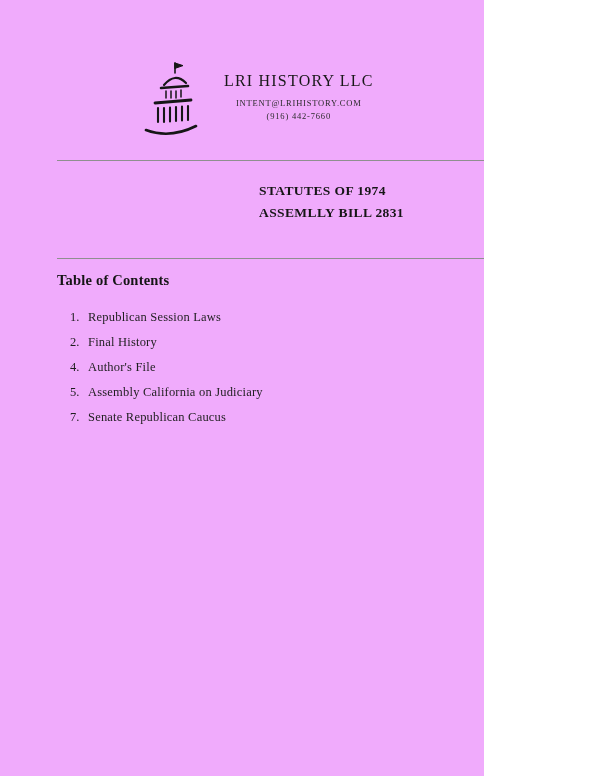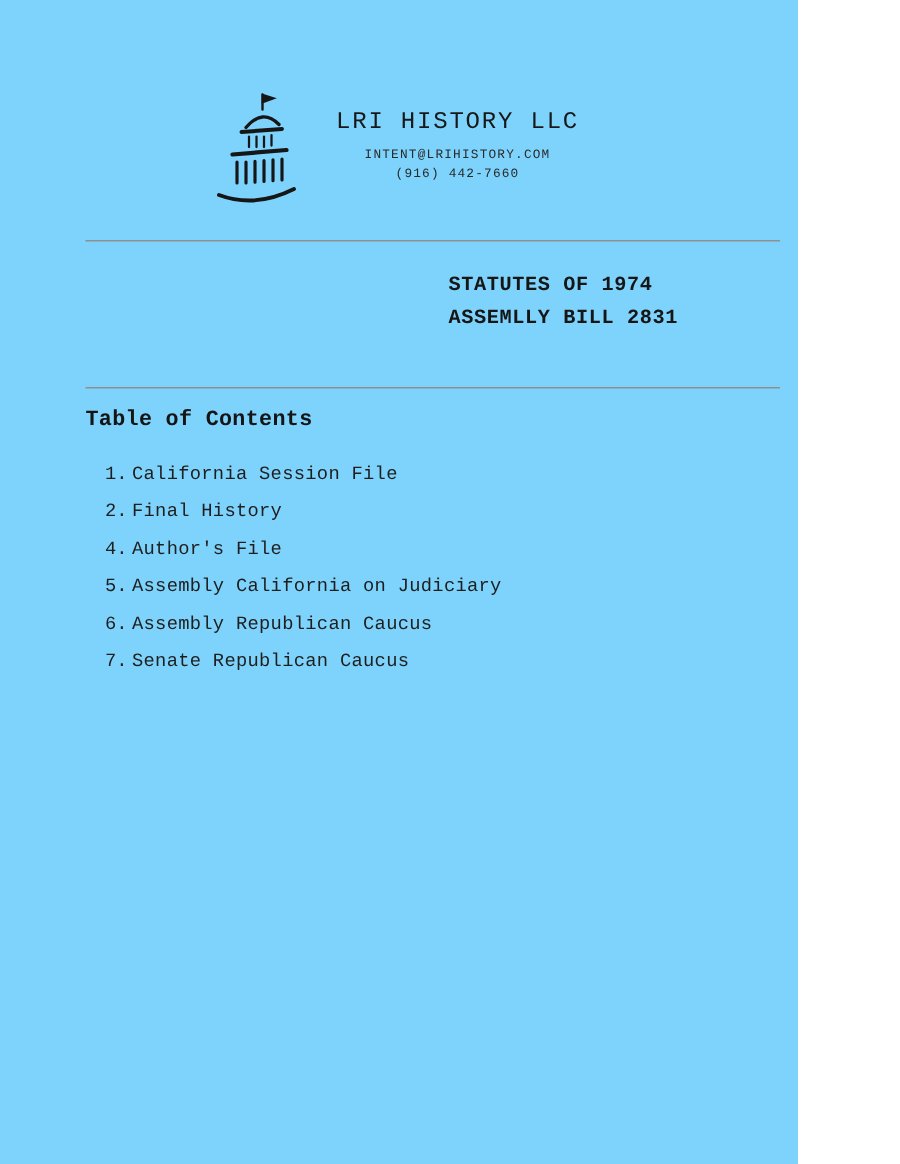--- a/index.html
+++ b/index.html
@@ -2,24 +2,24 @@
 <html><head>
 <meta charset="utf-8">
 <style>
   html, body {
     margin: 0;
     padding: 0;
     background: #ffffff;
   }
   .page {
     position: relative;
-    width: 532px;
+    width: 484px;
     height: 776px;
-    background: #7dd3fc;
-    font-family: Liberation Mono, monospace;
+    background: #f0abfc;
+    font-family: Liberation Serif, serif;
     color: #1b1b1b;
     overflow: hidden;
   }
 
   
   .letterhead {
     position: absolute;
     top: 60px;
     left: 142px;
     display: flex;
@@ -142,33 +142,30 @@
     <div class="reference-line">STATUTES OF 1974</div>
     <div class="reference-line">ASSEMLLY BILL 2831</div>
   </section>
 
   <hr class="rule rule-bottom">
 
   <section class="toc">
     <h2 class="toc-title">Table of Contents</h2>
     <ol class="toc-list">
       <li class="toc-item">
-        <span class="toc-num">1.</span><span class="toc-label">California Session File</span>
+        <span class="toc-num">1.</span><span class="toc-label">Republican Session Laws</span>
       </li>
       <li class="toc-item">
         <span class="toc-num">2.</span><span class="toc-label">Final History</span>
       </li>
       <li class="toc-item">
         <span class="toc-num">4.</span><span class="toc-label">Author's File</span>
       </li>
       <li class="toc-item">
         <span class="toc-num">5.</span><span class="toc-label">Assembly California on Judiciary</span>
       </li>
       <li class="toc-item">
-        <span class="toc-num">6.</span><span class="toc-label">Assembly Republican Caucus</span>
-      </li>
-      <li class="toc-item">
         <span class="toc-num">7.</span><span class="toc-label">Senate Republican Caucus</span>
       </li>
     </ol>
   </section>
 
 </div>
 
 </body></html>

